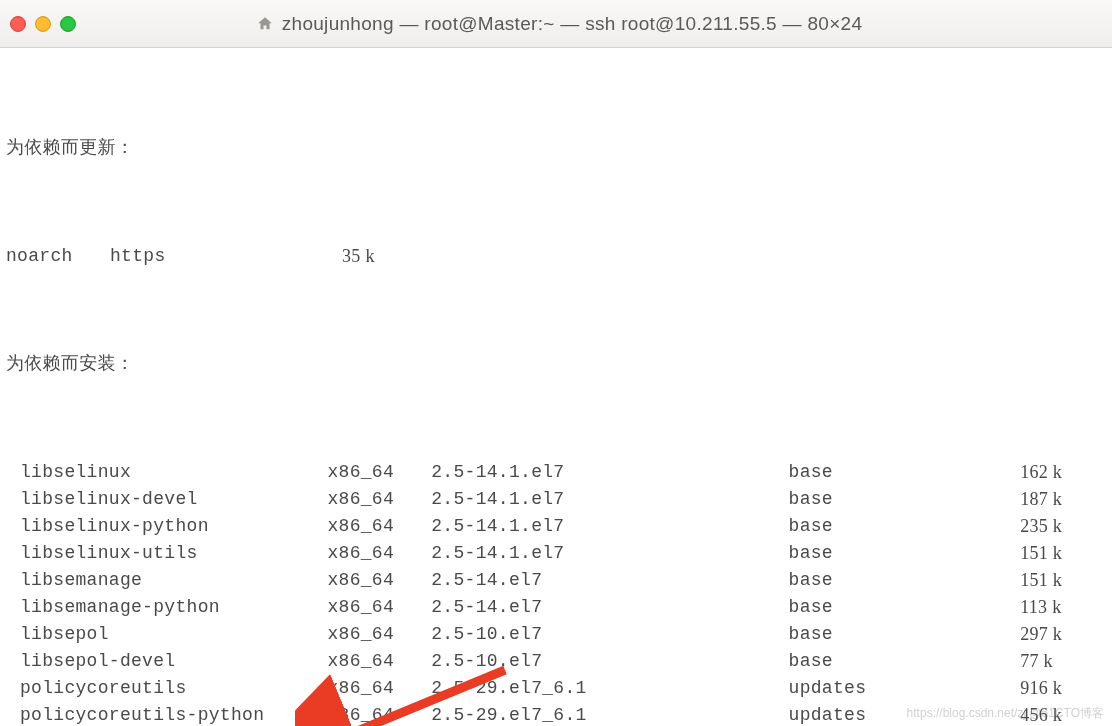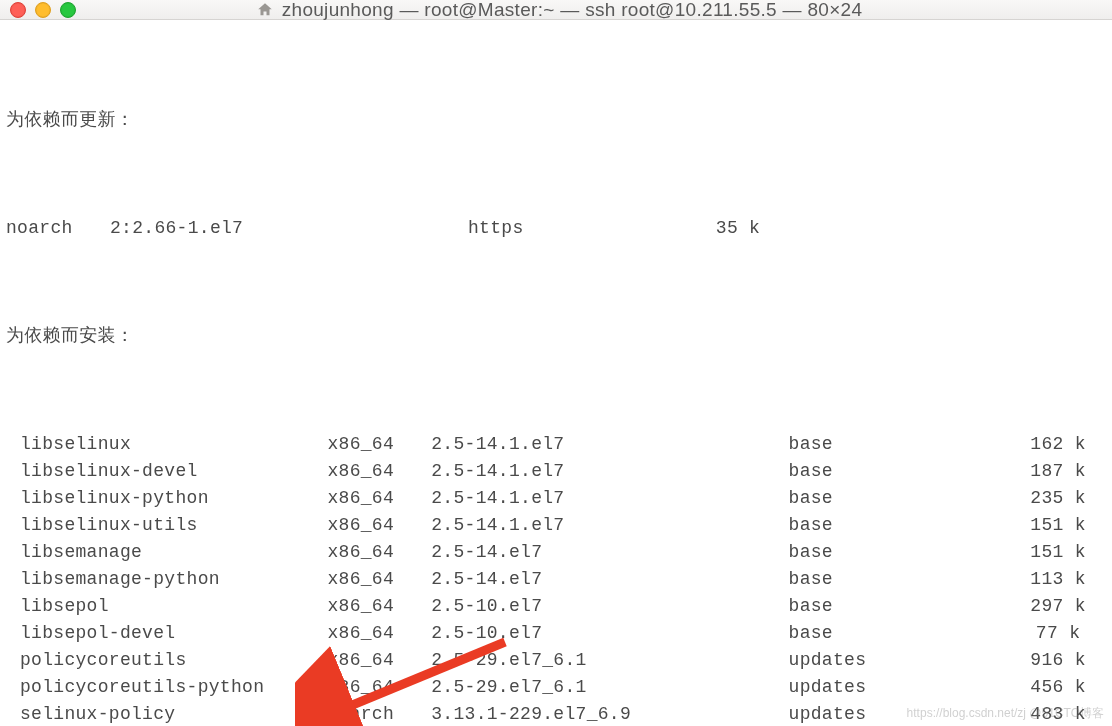--- a/index.html
+++ b/index.html
@@ -11,21 +11,21 @@
     overflow: hidden;
     font-family: "Menlo", "Consolas", "Courier New", monospace;
     font-size: 18px;
     color: #4a4a4a;
     letter-spacing: 0.3px;
     position: relative;
   }
 
   
   .titlebar {
-    height: 20px;
+    height: 48px;
     background: linear-gradient(#f9f8f7, #efeeed);
     border-bottom: 1px solid #d6d4d2;
     display: flex;
     align-items: center;
     padding: 0 10px;
     box-sizing: border-box;
   }
   .traffic-lights {
     display: flex;
     gap: 9px;
@@ -62,21 +62,21 @@
     position: relative;
   }
   .row { display:block; }
 
   
   .pkg-row { display:flex; }
   .c-name { width: 308px; padding-left: 14px; }
   .c-arch { width: 104px; }
   .c-ver  { width: 358px; }
   .c-repo { width: 232px; }
-  .c-size { width: 76px; text-align: center; padding-right: 6px; }
+  .c-size { width: 76px; text-align: left; padding-right: 6px; font-family: Liberation Serif, serif; }
 
   
   .arrow {
     position:absolute;
     left: 295px;
     top: 608px;
     pointer-events:none;
   }
 
   .watermark {
@@ -105,21 +105,21 @@
         </svg>
     </span>
     <span>zhoujunhong — root@Master:~ — ssh root@10.211.55.5 — 80×24</span>
   </div>
 </div>
 
 <div class="terminal">
 
   <span class="row">为依赖而更新：</span>
 
-  <div id="install-rows"><div class="pkg-row"><span class="c-arch">noarch</span><span class="c-ver">2:2.66-1.el7</span><span class="c-repo">https</span><span class="c-size">35 k</span></div></div>
+  <div id="install-rows"><div class="pkg-row"><span class="c-arch">noarch</span><span class="c-repo">https</span><span class="c-size">35 k</span></div></div>
 
   <span class="row">为依赖而安装：</span>
 
   <div id="update-rows"><div class="pkg-row"><span class="c-name">libselinux</span><span class="c-arch">x86_64</span><span class="c-ver">2.5-14.1.el7</span><span class="c-repo">base</span><span class="c-size">162 k</span></div><div class="pkg-row"><span class="c-name">libselinux-devel</span><span class="c-arch">x86_64</span><span class="c-ver">2.5-14.1.el7</span><span class="c-repo">base</span><span class="c-size">187 k</span></div><div class="pkg-row"><span class="c-name">libselinux-python</span><span class="c-arch">x86_64</span><span class="c-ver">2.5-14.1.el7</span><span class="c-repo">base</span><span class="c-size">235 k</span></div><div class="pkg-row"><span class="c-name">libselinux-utils</span><span class="c-arch">x86_64</span><span class="c-ver">2.5-14.1.el7</span><span class="c-repo">base</span><span class="c-size">151 k</span></div><div class="pkg-row"><span class="c-name">libsemanage</span><span class="c-arch">x86_64</span><span class="c-ver">2.5-14.el7</span><span class="c-repo">base</span><span class="c-size">151 k</span></div><div class="pkg-row"><span class="c-name">libsemanage-python</span><span class="c-arch">x86_64</span><span class="c-ver">2.5-14.el7</span><span class="c-repo">base</span><span class="c-size">113 k</span></div><div class="pkg-row"><span class="c-name">libsepol</span><span class="c-arch">x86_64</span><span class="c-ver">2.5-10.el7</span><span class="c-repo">base</span><span class="c-size">297 k</span></div><div class="pkg-row"><span class="c-name">libsepol-devel</span><span class="c-arch">x86_64</span><span class="c-ver">2.5-10.el7</span><span class="c-repo">base</span><span class="c-size">77 k</span></div><div class="pkg-row"><span class="c-name">policycoreutils</span><span class="c-arch">x86_64</span><span class="c-ver">2.5-29.el7_6.1</span><span class="c-repo">updates</span><span class="c-size">916 k</span></div><div class="pkg-row"><span class="c-name">policycoreutils-python</span><span class="c-arch">x86_64</span><span class="c-ver">2.5-29.el7_6.1</span><span class="c-repo">updates</span><span class="c-size">456 k</span></div><div class="pkg-row"><span class="c-name">selinux-policy</span><span class="c-arch">noarch</span><span class="c-ver">3.13.1-229.el7_6.9</span><span class="c-repo">updates</span><span class="c-size">483 k</span></div></div>
 
   
   
   
   
   

